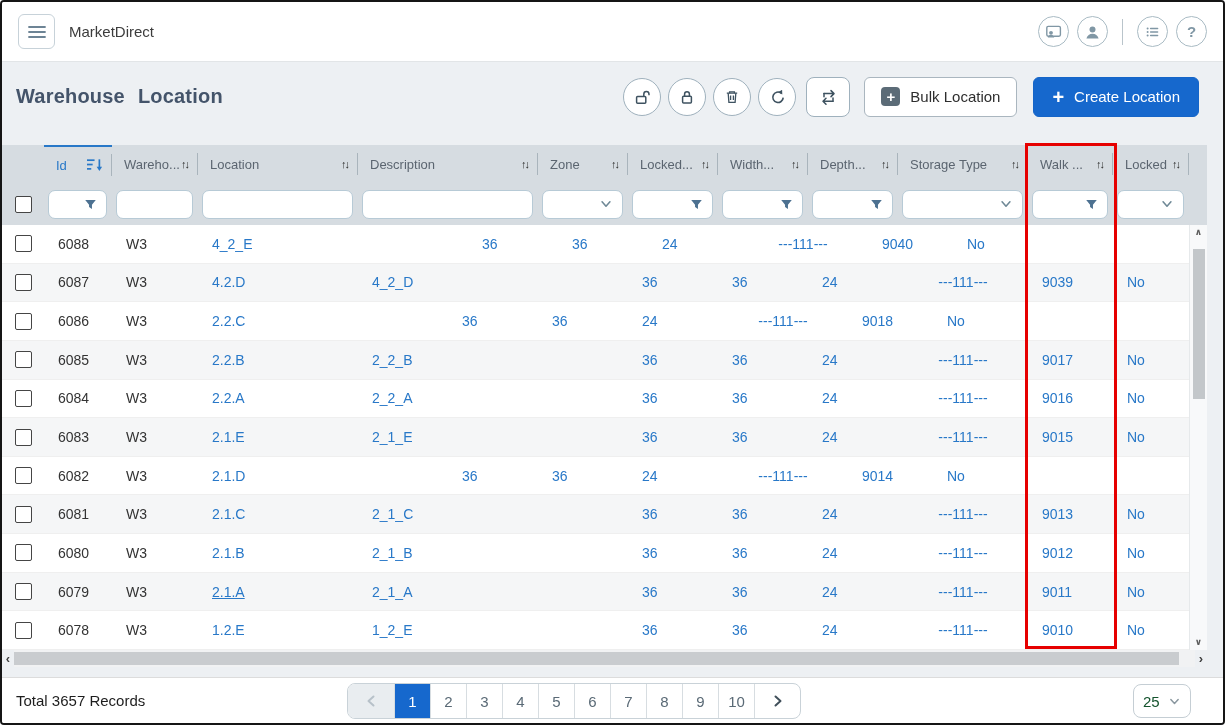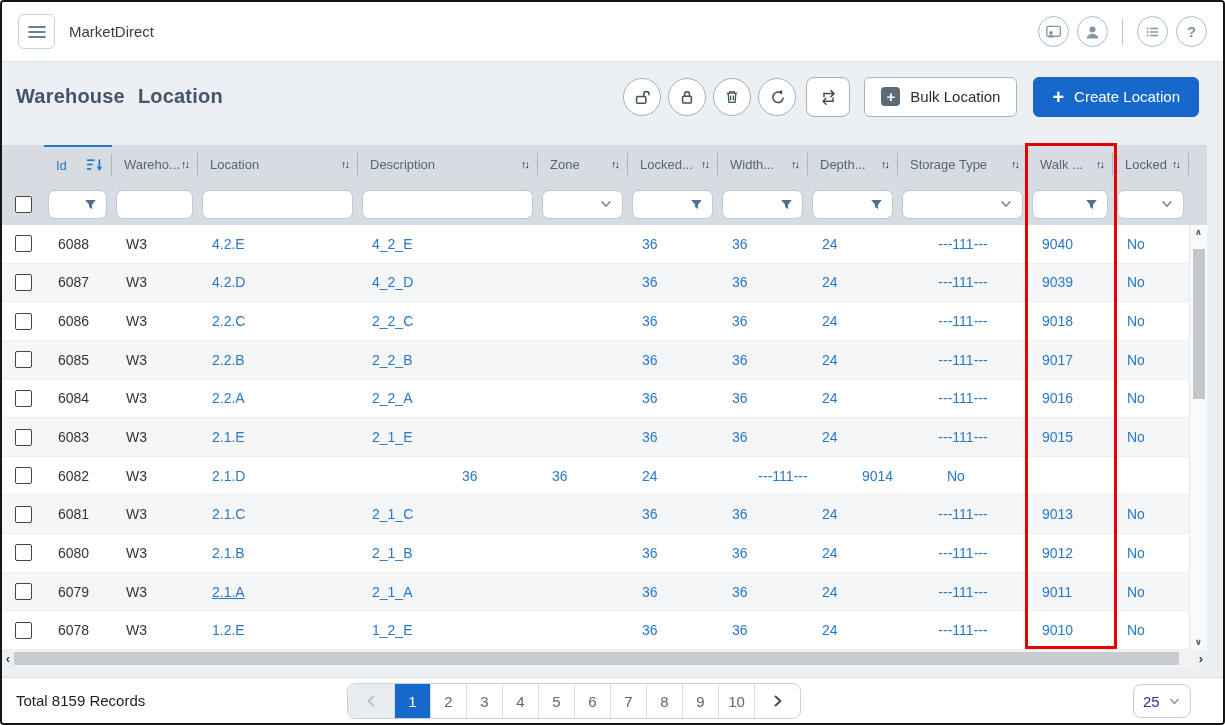--- a/index.html
+++ b/index.html
@@ -87,21 +87,21 @@
   .pager { position:absolute; left:345px; top:5px; height:36px; display:flex; background:#fff;
            border:1px solid #c9d2d8; border-radius:8px; overflow:hidden; }
   .pbtn { width:36px; display:flex; align-items:center; justify-content:center; font-size:15px; color:#5a6a76;
           border-left:1px solid #d7dde1; cursor:pointer; }
   .pbtn:first-child { border-left:none; }
   .pbtn.prev { width:46px; background:#e9edf0; cursor:default; }
   .pbtn.next { width:46px; }
   .pbtn.active { background:#1668cd; color:#fff; }
   .psize { position:absolute; right:32px; top:6px; width:58px; height:34px; border:1px solid #c5ced4;
            border-radius:8px; background:#fff; display:flex; align-items:center; justify-content:space-between;
-           padding:0 9px; font-size:15px; color:#4c1d95; cursor:pointer; }
+           padding:0 9px; font-size:15px; color:#14532d; cursor:pointer; }
 </style>
 </head>
 <body>
 
 <div class="screen">
 
   <div class="topbar">
     <div class="menu-btn">
       <svg width="18" height="14" viewBox="0 0 18 14">
           <path d="M1 2h16M1 7h16M1 12h16" stroke="#6d8495" stroke-width="1.8" stroke-linecap="round" fill="none"></path>
@@ -324,21 +324,20 @@
         </div>
       </div>
     <div class="body-wrap">
       <div id="rows-host" class="rows-col">
           <div class="trow">
             <div class="tcell sel">
               <div class="checkbox"></div>
             </div>
             <span class="tcell dark" style="width: 68px;">6088</span>
             <span class="tcell dark" style="width: 86px;">W3</span>
-            <span class="tcell link" style="width: 160px;">4.2.E</span>
             <span class="tcell link" style="width: 180px;">4_2_E</span>
             <span class="tcell link" style="width: 90px;"></span>
             <span class="tcell link" style="width: 90px;">36</span>
             <span class="tcell link" style="width: 90px;">36</span>
             <span class="tcell link" style="width: 90px;">24</span>
             <span class="tcell link ctr" style="width: 130px;">---111---</span>
             <span class="tcell link" style="width: 85px;">9040</span>
             <span class="tcell link" style="width: 76px;">No</span>
           </div>
           <div class="trow alt">
@@ -357,21 +356,20 @@
             <span class="tcell link" style="width: 85px;">9039</span>
             <span class="tcell link" style="width: 76px;">No</span>
           </div>
           <div class="trow">
             <div class="tcell sel">
               <div class="checkbox"></div>
             </div>
             <span class="tcell dark" style="width: 68px;">6086</span>
             <span class="tcell dark" style="width: 86px;">W3</span>
             <span class="tcell link" style="width: 160px;">2.2.C</span>
-            <span class="tcell link" style="width: 180px;">2_2_C</span>
             <span class="tcell link" style="width: 90px;"></span>
             <span class="tcell link" style="width: 90px;">36</span>
             <span class="tcell link" style="width: 90px;">36</span>
             <span class="tcell link" style="width: 90px;">24</span>
             <span class="tcell link ctr" style="width: 130px;">---111---</span>
             <span class="tcell link" style="width: 85px;">9018</span>
             <span class="tcell link" style="width: 76px;">No</span>
           </div>
           <div class="trow alt">
             <div class="tcell sel">
@@ -512,21 +510,21 @@
       <div class="htrack">
         <div class="hthumb"></div>
       </div>
       <span class="harrow">›</span>
     </div>
   </div>
 
   <div class="hl"></div>
 
   <div class="footer">
-    <span class="total">Total 8159 Records</span>
+    <span class="total">Total 3657 Records</span>
     <div class="pager" id="pager">
       <div class="pbtn prev">
         <svg width="12" height="14" viewBox="0 0 12 14">
             <path d="M8.5 2.5 3.5 7l5 4.5" fill="none" stroke="#b7c1c9" stroke-width="2" stroke-linecap="round" stroke-linejoin="round"></path>
           </svg>
       </div>
       <div class="pbtn active">1</div>
         <div class="pbtn">2</div>
         <div class="pbtn">3</div>
         <div class="pbtn">4</div>

